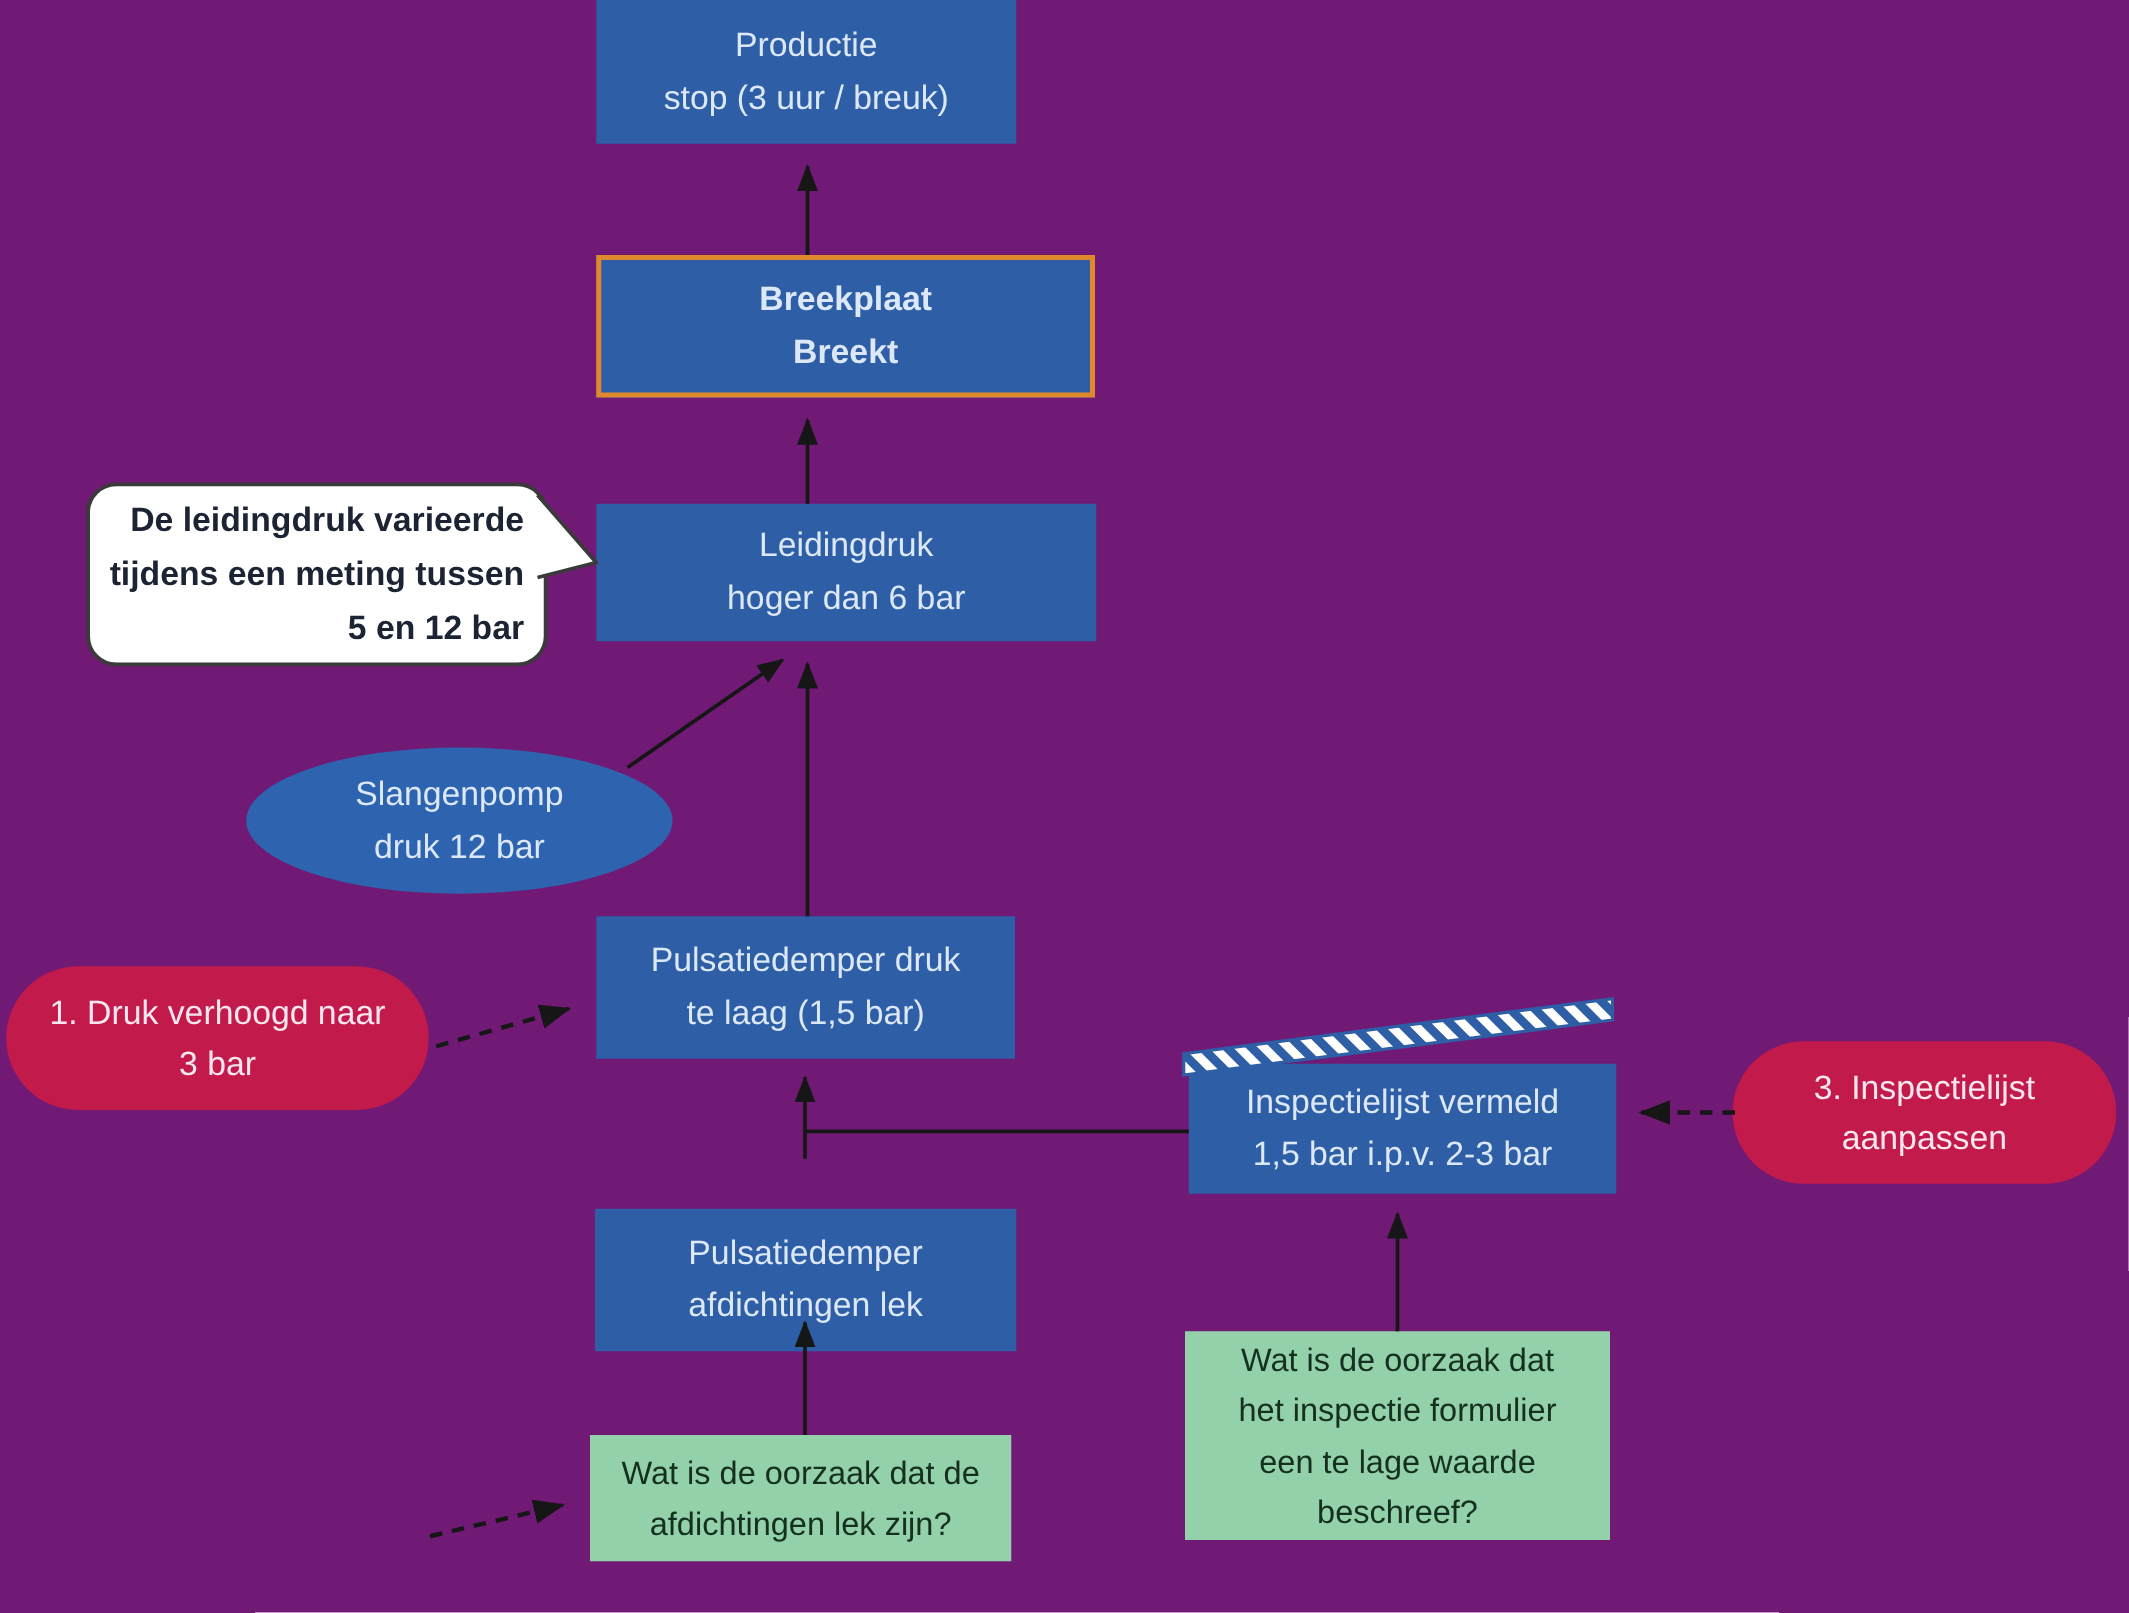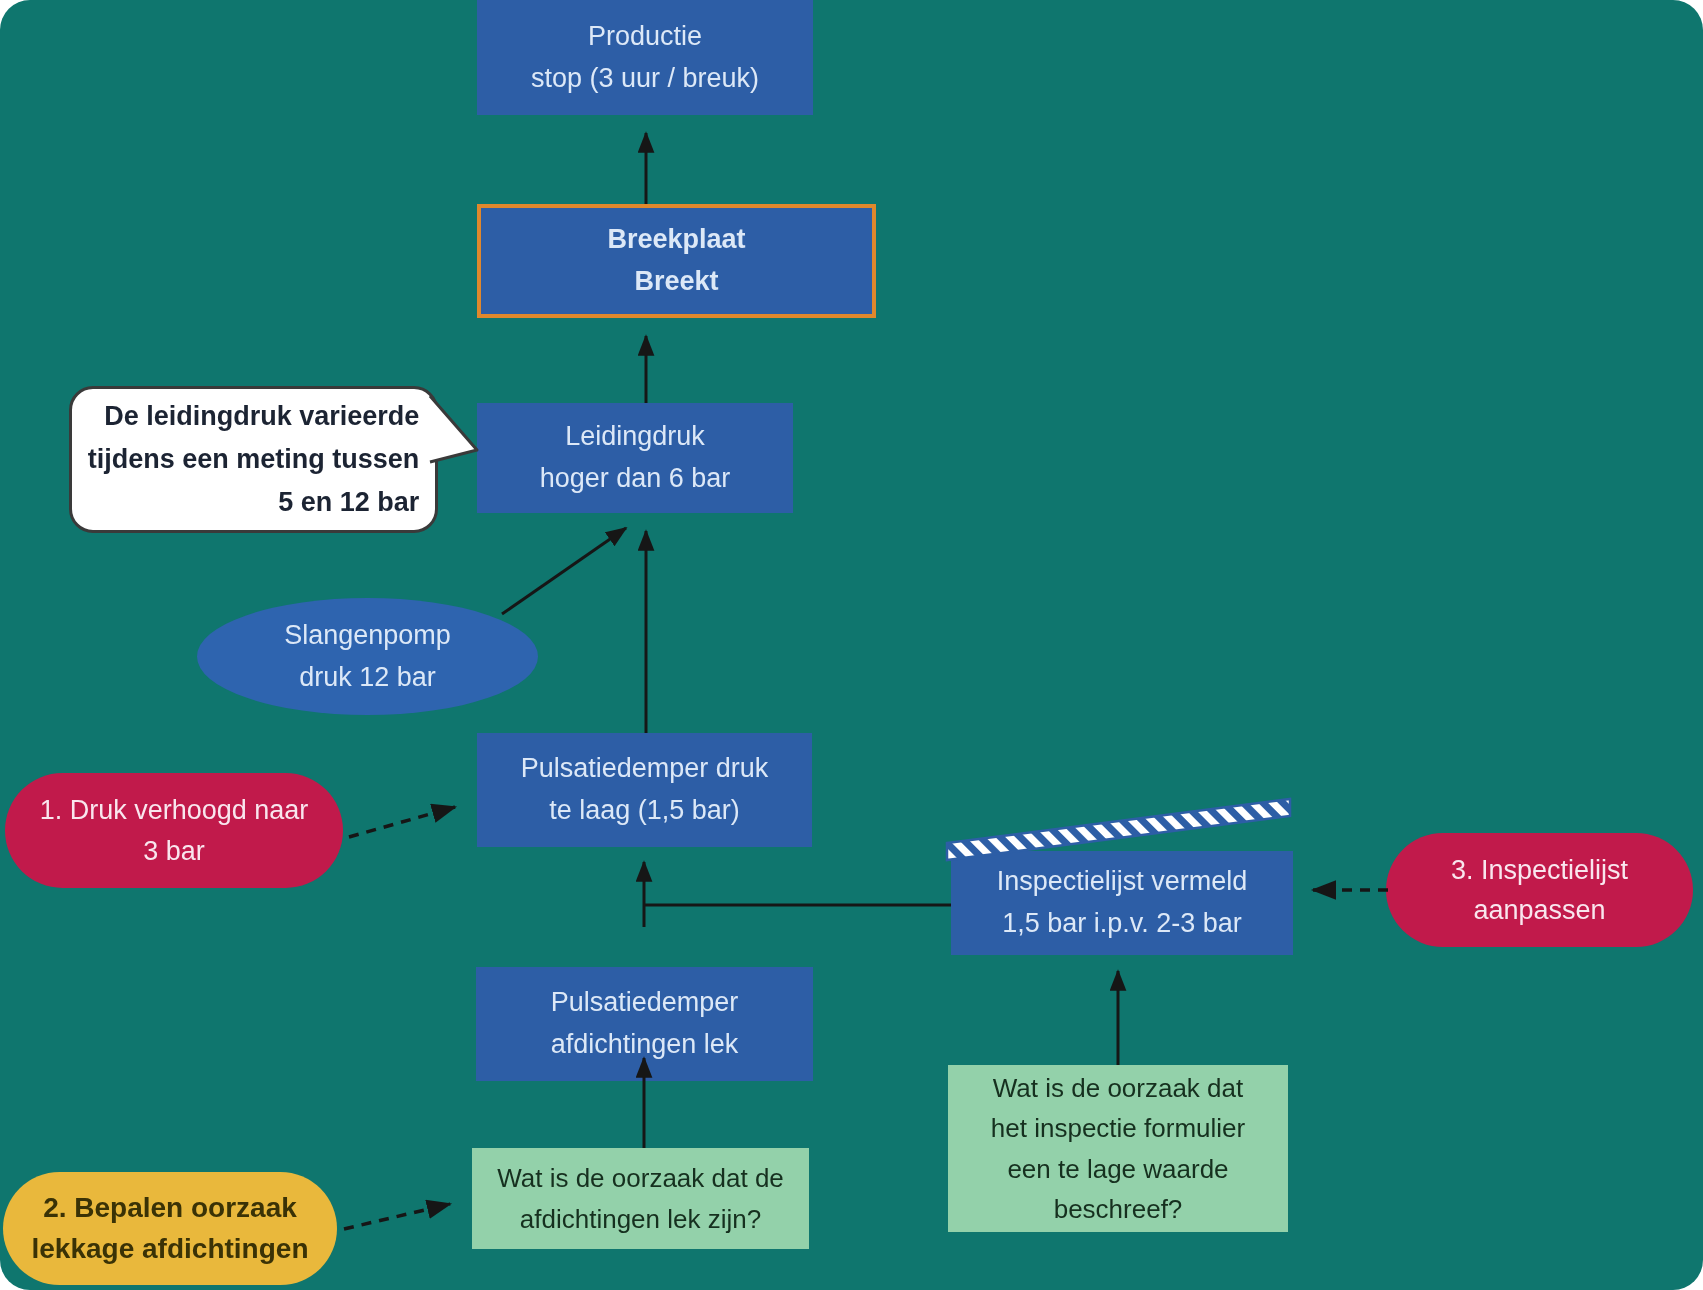--- a/index.html
+++ b/index.html
@@ -1,22 +1,21 @@
 <!DOCTYPE html>
 <html><head>
 <meta charset="utf-8">
 <style>
   html,body{margin:0;padding:0;background:#ffffff;}
   #stage{
     position:relative;
     width:1703px;height:1290px;
-    background:#0f766e;
+    background:#701a75;
     overflow:hidden;
     font-family:"Liberation Sans",sans-serif;
-    border-radius:30px;
   }
   .node{
     position:absolute;
     display:flex;align-items:center;justify-content:center;
     text-align:center;white-space:pre-line;
     box-sizing:border-box;
   }
   .blue{background:#2d5ea6;color:#dce8f7;font-size:27px;line-height:1.55;}
   .blue.bold{font-weight:bold;}
   .ellipse{background:#2e64af;border-radius:50%;}
@@ -32,21 +31,21 @@
 <body>
 
 <div id="stage">
 
   <div class="node blue" style="left:477px;top:0px;width:336px;height:115px;">Productie
 stop (3 uur / breuk)</div>
 
   <div class="node blue bold orange-border" style="left:477px;top:204px;width:399px;height:114px;">Breekplaat
 Breekt</div>
 
-  <div class="node blue" style="left:477px;top:403px;width:316px;height:110px;">Leidingdruk
+  <div class="node blue" style="left:477px;top:403px;width:400px;height:110px;">Leidingdruk
 hoger dan 6 bar</div>
 
   <div class="node callout" style="left:69px;top:386px;width:369px;height:147px;">De leidingdruk varieerde
 tijdens een meting tussen
 5 en 12 bar</div>
 
   <div class="node blue ellipse" style="left:197px;top:598px;width:341px;height:117px;">Slangenpomp
 druk 12 bar</div>
 
   <div class="node blue" style="left:477px;top:733px;width:335px;height:114px;">Pulsatiedemper druk
@@ -65,22 +64,20 @@
 aanpassen</div>
 
   <div class="node green" style="left:948px;top:1065px;width:340px;height:167px;">Wat is de oorzaak dat
 het inspectie formulier
 een te lage waarde
 beschreef?</div>
 
   <div class="node green" style="left:472px;top:1148px;width:337px;height:101px;">Wat is de oorzaak dat de
 afdichtingen lek zijn?</div>
 
-  <div class="node yellow" style="left:3px;top:1172px;width:334px;height:113px;">2. Bepalen oorzaak
-lekkage afdichtingen</div>
 
   <svg id="connectors" width="1703" height="1290" viewBox="0 0 1703 1290">
     <defs>
       <marker id="ah" markerWidth="7.5" markerHeight="6" refX="6.6" refY="2.8" orient="auto">
         <path d="M0,0 L7.2,2.8 L0,5.6 Z" fill="#161616"></path>
       </marker>
       <pattern id="hatch" patternUnits="userSpaceOnUse" width="14" height="14" patternTransform="rotate(-45)">
         <rect width="14" height="14" fill="#ffffff"></rect>
         <rect width="7" height="14" fill="#2d5ea6"></rect>
       </pattern>

